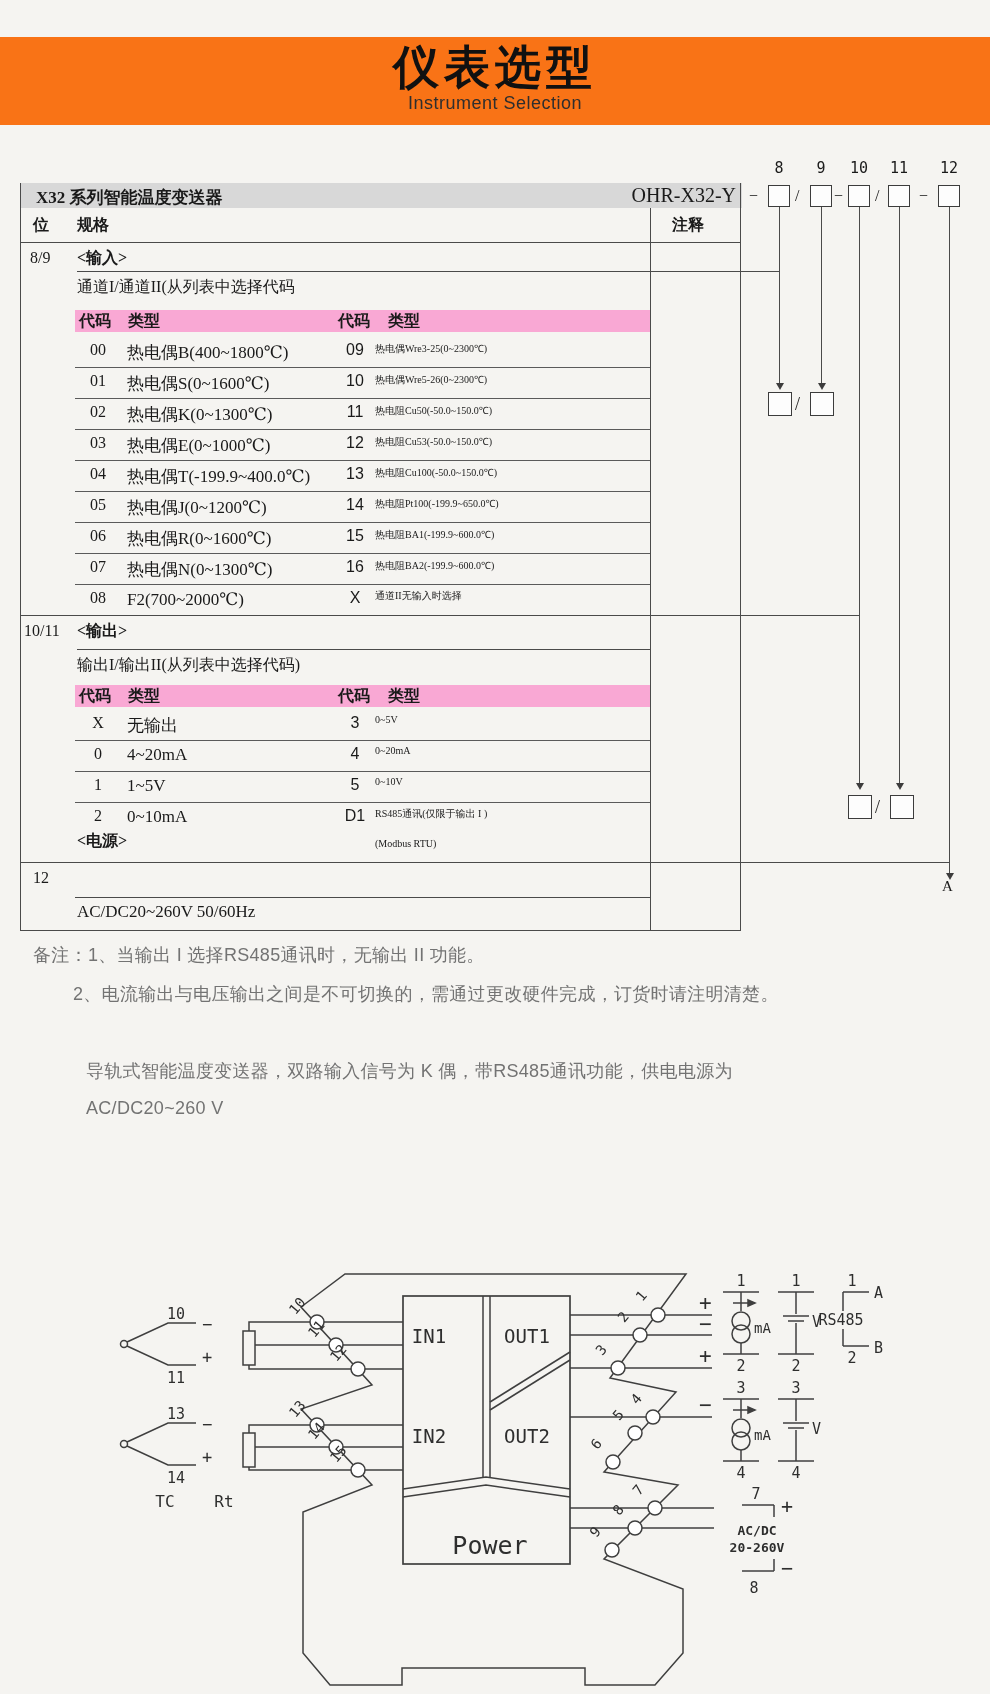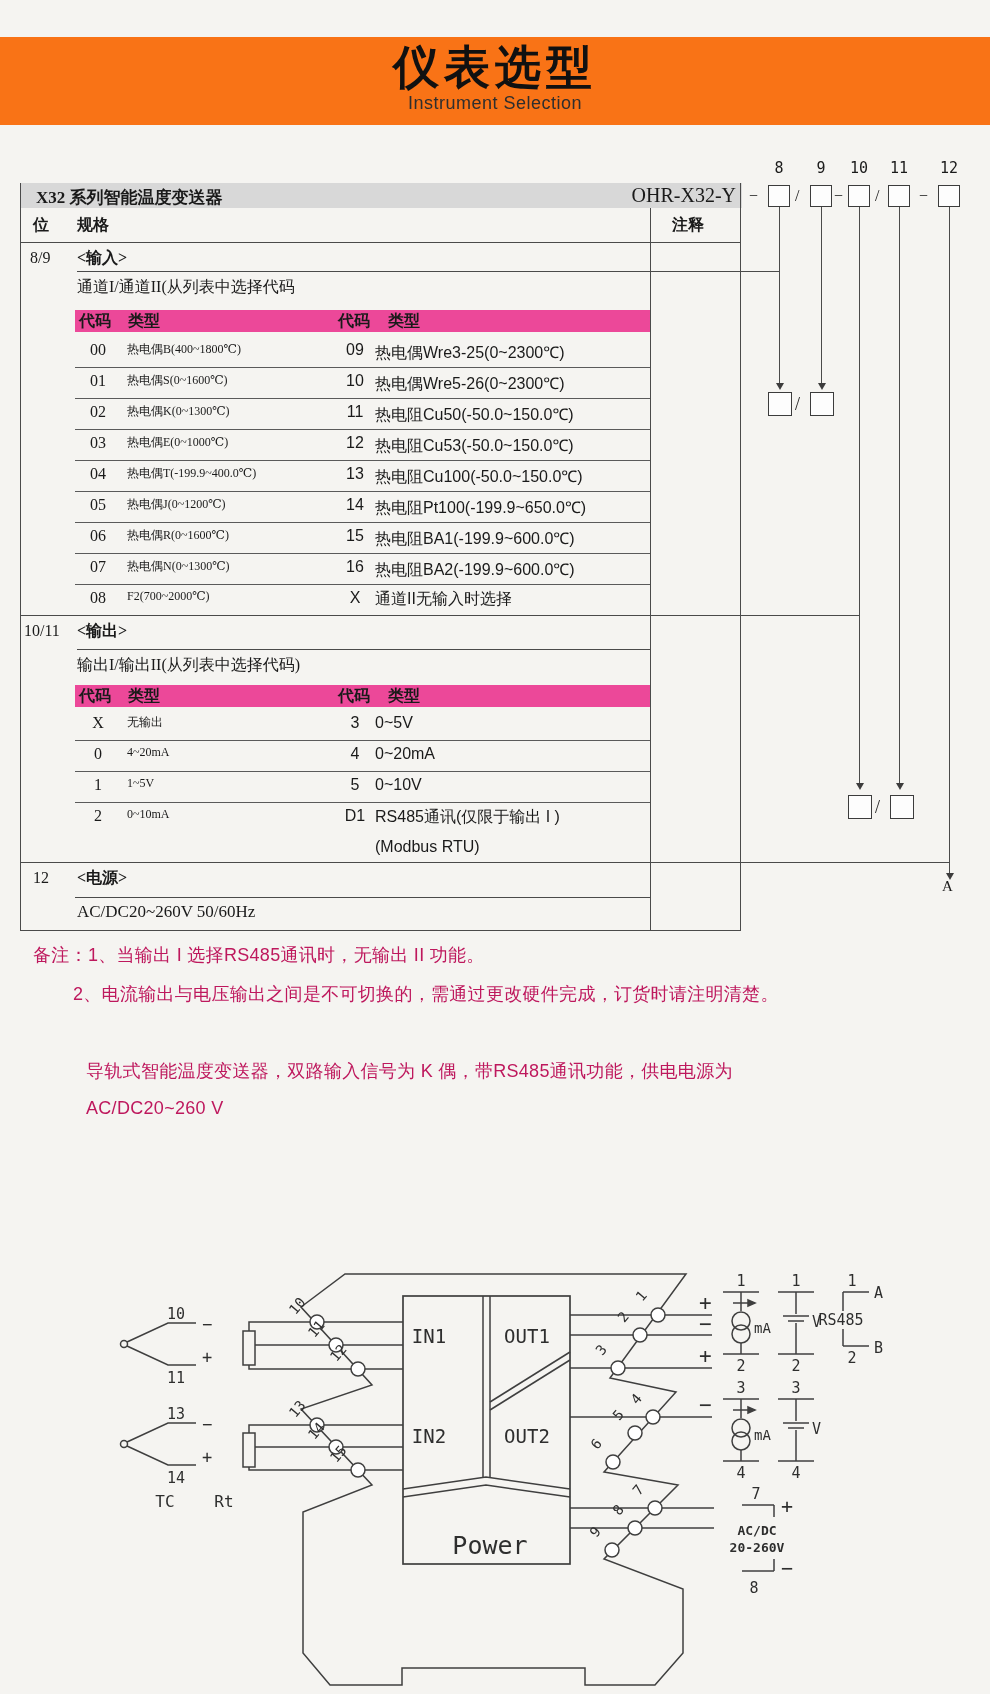--- a/index.html
+++ b/index.html
@@ -15,26 +15,26 @@
   .bar{position:absolute;background:#d8d8d8;}
   .selbox{position:absolute;width:20px;height:20px;border:1px solid #3c3c3c;background:#fdfdfd;}
   .num{position:absolute;font-family:"DejaVu Sans Mono",monospace;font-size:15px;width:24px;text-align:center;}
   .sep{position:absolute;font-size:16px;font-family:"Liberation Serif","DejaVu Serif",serif;}
   .arrowdn{position:absolute;width:0;height:0;border-left:4px solid transparent;border-right:4px solid transparent;border-top:7px solid #3c3c3c;}
   .hdr{font-size:17px;font-weight:bold;}
   .cell{position:absolute;font-size:16px;font-family:"Liberation Serif","DejaVu Serif",serif;white-space:nowrap;}
   .crow{position:absolute;left:75px;width:575px;height:31px;border-bottom:1px solid #5a5a5a;}
   .crow.nosep{border-bottom:none;}
   .crow .cc{position:absolute;left:8px;top:5px;width:30px;text-align:center;font-size:16px;font-family:"Liberation Serif","DejaVu Serif",serif;}
-  .crow .ct{position:absolute;left:52px;top:5px;font-size:12px;font-family:"Liberation Serif","DejaVu Serif",serif;white-space:nowrap;}
+  .crow .ct{position:absolute;left:52px;top:5px;font-size:17px;font-family:"Liberation Serif","DejaVu Serif",serif;white-space:nowrap;}
   .crow .cc2{position:absolute;left:263px;top:5px;width:34px;text-align:center;font-size:16px;font-family:Liberation Sans, sans-serif;}
-  .crow .ct2{position:absolute;left:300px;top:5px;font-size:16px;font-family:Liberation Sans, sans-serif;white-space:nowrap;}
-  .ghdr{position:absolute;left:75px;width:575px;height:22px;background:#ec4899;}
+  .crow .ct2{position:absolute;left:300px;top:5px;font-size:10px;font-family:Liberation Serif, serif;white-space:nowrap;}
+  .ghdr{position:absolute;left:75px;width:575px;height:22px;background:#f9a8d4;}
   .ghdr span{position:absolute;top:1px;font-size:16px;font-weight:bold;font-family:"Liberation Serif","DejaVu Serif",serif;}
-  .note{position:absolute;font-size:18px;color:#be185d;white-space:nowrap;letter-spacing:0.3px;}
+  .note{position:absolute;font-size:18px;color:#737373;white-space:nowrap;letter-spacing:0.3px;}
   svg text{fill:#2e2e2e;}
 </style>
 </head>
 <body>
 
 <div class="page">
 
   <div class="banner" style="top:37px;height:88px;padding-top:6px;box-sizing:border-box;">
     <div class="banner-title">仪表选型</div>
     <div class="banner-sub">Instrument Selection</div>
@@ -197,21 +197,21 @@
       <span class="cc">2</span>
         <span class="ct">0~10mA</span>
         <span class="cc2">D1</span>
         <span class="ct2">RS485通讯(仅限于输出 I )</span>
       <span class="ct2" style="top:36px;">(Modbus  RTU)</span>
     </div>
 
     <div class="hl" style="left:20px;top:862px;width:929px;"></div>
 
     <span class="cell" style="left:33px;top:869px;">12</span>
-    <span class="cell hdr" style="left:77px;top:868px;">&lt;电源&gt;</span>
+    <span class="cell hdr" style="left:77px;top:831px;">&lt;电源&gt;</span>
     <div class="hl" style="left:75px;top:897px;width:575px;"></div>
     <span class="cell" style="left:77px;top:902px;font-size:17px;">AC/DC20~260V  50/60Hz</span>
   </div>
 
   <div class="note" style="left:33px;top:943px;">备注：1、当输出 I 选择RS485通讯时，无输出 II 功能。</div>
   <div class="note" style="left:73px;top:982px;">2、电流输出与电压输出之间是不可切换的，需通过更改硬件完成，订货时请注明清楚。</div>
   <div class="note" style="left:86px;top:1059px;">导轨式智能温度变送器，双路输入信号为 K 偶，带RS485通讯功能，供电电源为</div>
   <div class="note" style="left:86px;top:1098px;">AC/DC20~260 V</div>
 
 

